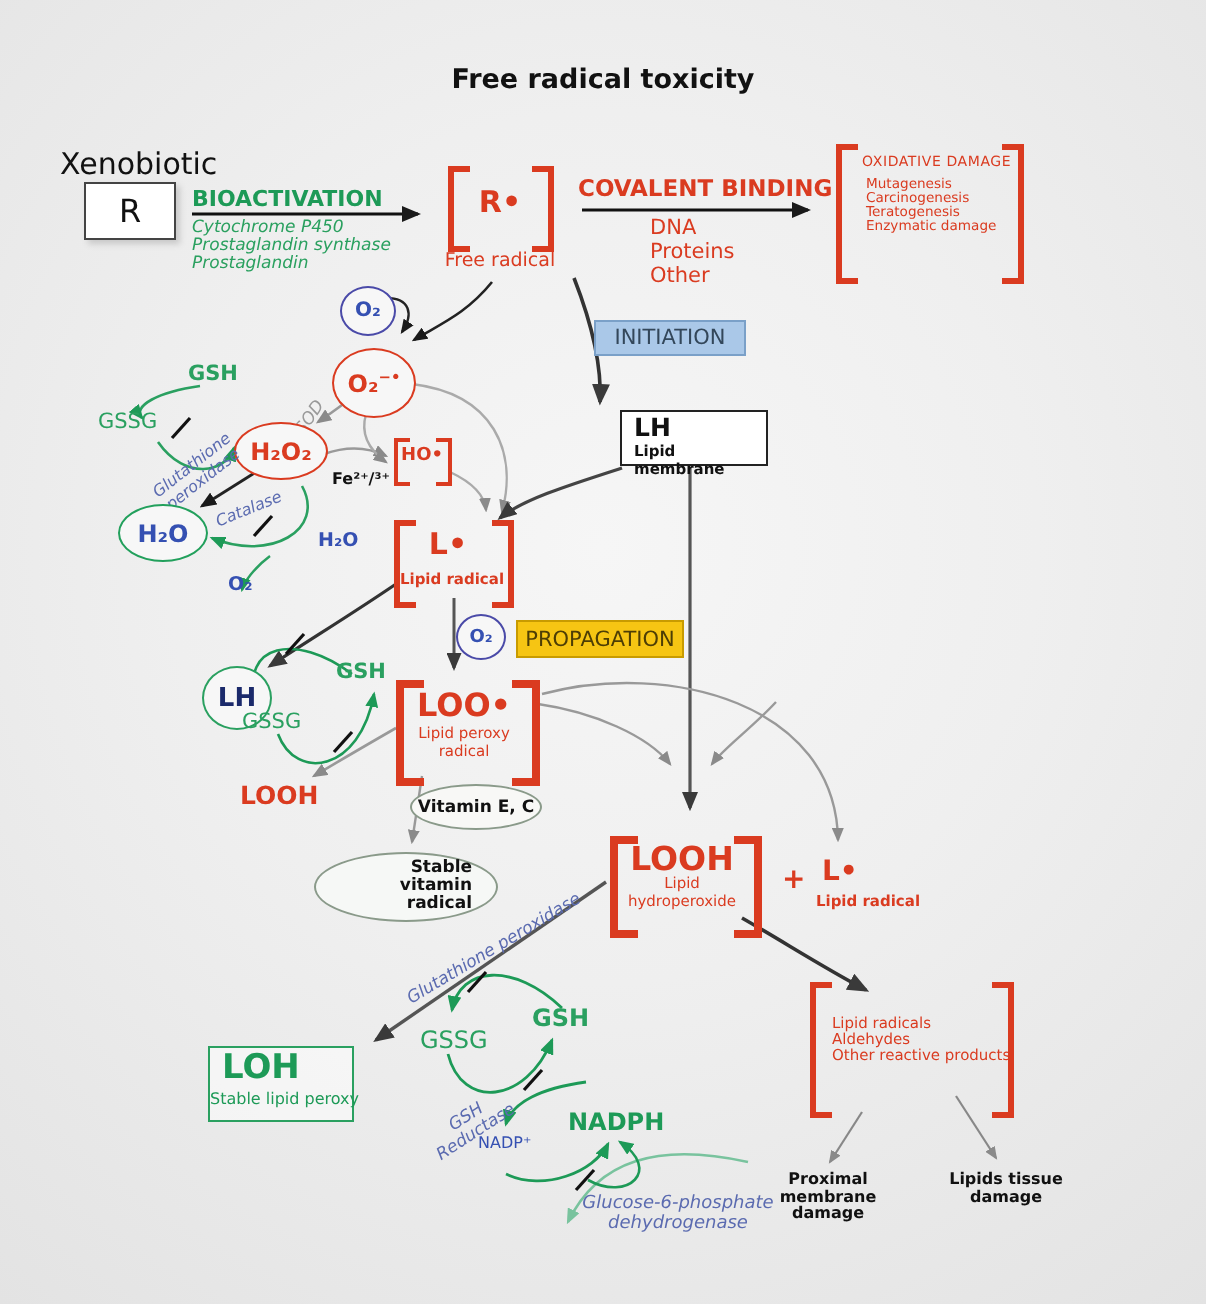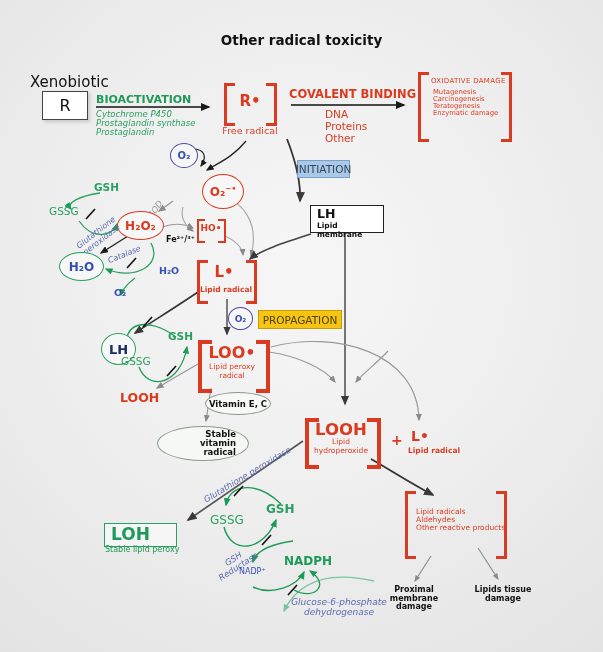--- a/index.html
+++ b/index.html
@@ -95,21 +95,21 @@
         <path d="M127,268 L136,258"></path>
         <path d="M143,327 L152,317"></path>
         <path d="M167,376 L176,366"></path>
         <path d="M234,496 L243,486"></path>
         <path d="M262,545 L271,535"></path>
         <path d="M288,595 L297,585"></path>
       </g>
     </g>
   </svg>
 
-  <div class="abs b ctr" style="left:0;top:32;top:32px;width:603px;font-size:13.5px;">Other radical toxicity</div>
+  <div class="abs b ctr" style="left:0;top:32;top:32px;width:603px;font-size:13.5px;">Free radical toxicity</div>
 
   <div class="abs" style="left:30px;top:73px;font-size:15px;">Xenobiotic</div>
   <div class="box ctr" style="left:42px;top:91px;width:46px;height:29px;background:#fff;border:1.5px solid #444;box-shadow:2px 2px 3px #c9c9c9;line-height:27px;font-size:16px;">
     <span>R</span>
   </div>
 
   <div class="abs b green" style="left:96px;top:93px;font-size:11px;">BIOACTIVATION</div>
   <div class="abs it green" style="left:96px;top:109px;font-size:8.5px;color:#2aa05f;">Cytochrome P450</div>
   <div class="abs it green" style="left:96px;top:118px;font-size:8.5px;color:#2aa05f;">Prostaglandin synthase</div>
   <div class="abs it green" style="left:96px;top:127px;font-size:8.5px;color:#2aa05f;">Prostaglandin</div>
@@ -125,29 +125,29 @@
   <div class="abs red" style="left:325px;top:132px;font-size:10.5px;">Other</div>
 
   <div class="brk l" style="left:418px;top:72px;height:64px;"></div>
   <div class="brk r" style="left:501px;top:72px;height:64px;"></div>
   <div class="abs red" style="left:431px;top:77px;font-size:7px;letter-spacing:.3px;">OXIDATIVE DAMAGE</div>
   <div class="abs red" style="left:433px;top:88px;font-size:6.8px;">Mutagenesis</div>
   <div class="abs red" style="left:433px;top:95px;font-size:6.8px;">Carcinogenesis</div>
   <div class="abs red" style="left:433px;top:102px;font-size:6.8px;">Teratogenesis</div>
   <div class="abs red" style="left:433px;top:109px;font-size:6.8px;">Enzymatic damage</div>
 
-  <div class="box stage" style="left:297px;top:160px;width:53px;height:18px;background:var(--initiation_bg,#aac8e8);border:1px solid #7aa0c8;color:#33475a;">
+  <div class="box stage" style="left:297px;top:160px;width:76px;height:18px;background:var(--initiation_bg,#aac8e8);border:1px solid #7aa0c8;color:#33475a;">
     <span>INITIATION</span>
   </div>
 
   <div class="ell" style="left:170px;top:143px;width:26px;height:23px;border:1.5px solid #4a4aa8;">
     <span class="b blue" style="font-size:10px;">O₂</span>
   </div>
 
-  <div class="ell" style="left:166px;top:174px;width:40px;height:33px;border:1.6px solid #da3b20;margin-left:36px;">
+  <div class="ell" style="left:166px;top:174px;width:40px;height:33px;border:1.6px solid #da3b20;">
     <span class="b red" style="font-size:12px;"><span>O₂</span><sup>−•</sup></span>
   </div>
   <div class="abs it gray" style="left:146px;top:204px;font-size:8.5px;transform:rotate(-55deg);">SOD</div>
 
   <div class="ell" style="left:117px;top:211px;width:45px;height:27px;border:1.6px solid #da3b20;">
     <span class="b red" style="font-size:12px;">H₂O₂</span>
   </div>
 
   <div class="abs b green" style="left:94px;top:181px;font-size:10.5px;color:#2aa060;">GSH</div>
   <div class="abs green" style="left:49px;top:205px;font-size:10.5px;color:#2aa060;">GSSG</div>
@@ -205,21 +205,21 @@
 
   <div class="brk l" style="left:305px;top:418px;height:43px;border-left-width:4px;border-top-width:4px;border-bottom-width:4px;width:10px;"></div>
   <div class="brk r" style="left:367px;top:418px;height:43px;border-right-width:4px;border-top-width:4px;border-bottom-width:4px;width:10px;"></div>
   <div class="abs b red ctr" style="left:311px;top:420px;width:60px;font-size:16.5px;">LOOH</div>
   <div class="abs red ctr" style="left:308px;top:438px;width:66px;font-size:7.5px;line-height:8.5px;">Lipid hydroperoxide</div>
   <div class="abs b red" style="left:391px;top:432px;font-size:14px;">+</div>
   <div class="abs b red" style="left:411px;top:428px;font-size:14px;">L•</div>
   <div class="abs b red ctr" style="left:405px;top:446px;width:58px;font-size:7.5px;">Lipid radical</div>
 
 
-  <div class="box" style="left:104px;top:523px;width:73px;height:24px;border:1.5px solid #2aa060;background:rgba(255,255,255,.5);">
+  <div class="box" style="left:104px;top:523px;width:73px;height:38px;border:1.5px solid #2aa060;background:rgba(255,255,255,.5);">
     <div class="b green" style="margin:2px 0 0 6px;font-size:17px;line-height:17px;">LOH</div>
     <div class="green ctr" style="margin-top:2px;font-size:8px;white-space:nowrap;">Stable lipid peroxy</div>
   </div>
 
   <div class="abs it slate" style="left:202px;top:496px;font-size:8.5px;white-space:nowrap;transform:rotate(-31deg);transform-origin:left top;">Glutathione peroxidase</div>
   <div class="abs green" style="left:210px;top:513px;font-size:12px;color:#2aa060;">GSSG</div>
   <div class="abs b green" style="left:266px;top:502px;font-size:12px;color:#2aa060;">GSH</div>
   <div class="abs it slate ctr" style="left:212px;top:554px;width:48px;font-size:8.5px;line-height:9px;transform:rotate(-33deg);">GSH Reductase</div>
   <div class="abs blue" style="left:239px;top:567px;font-size:8px;">NADP⁺</div>
   <div class="abs b green" style="left:284px;top:554px;font-size:12px;">NADPH</div>

